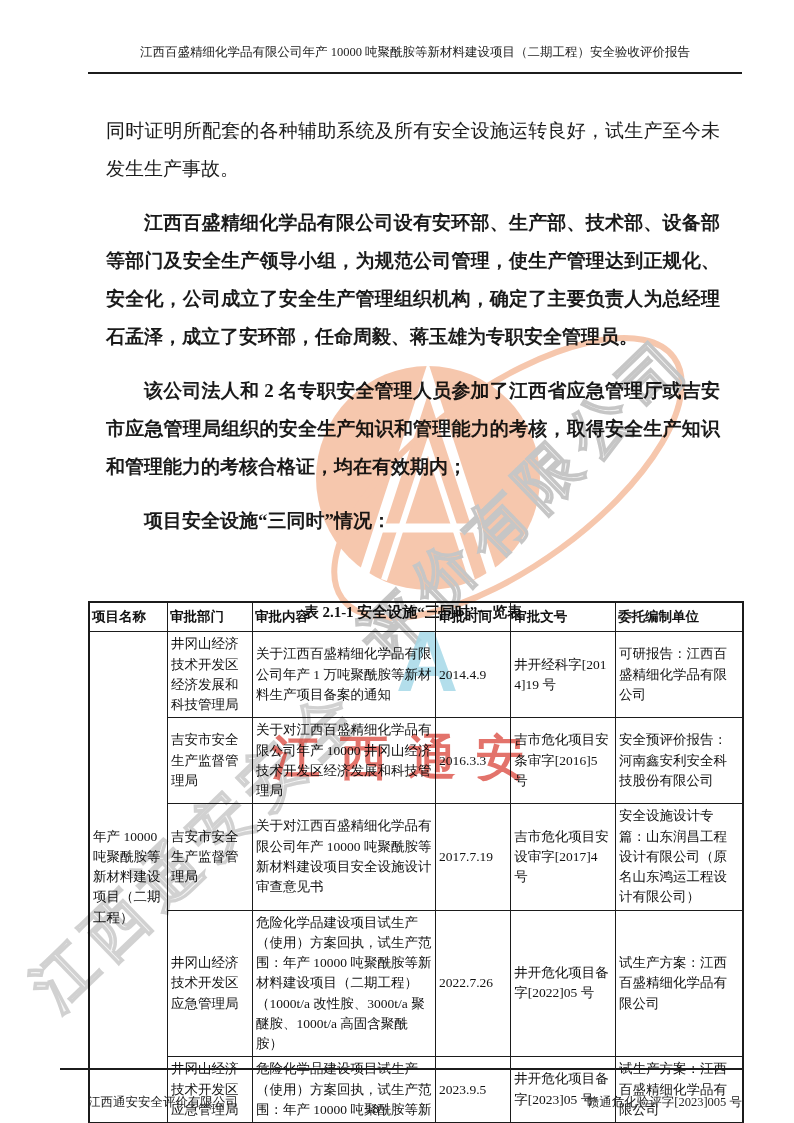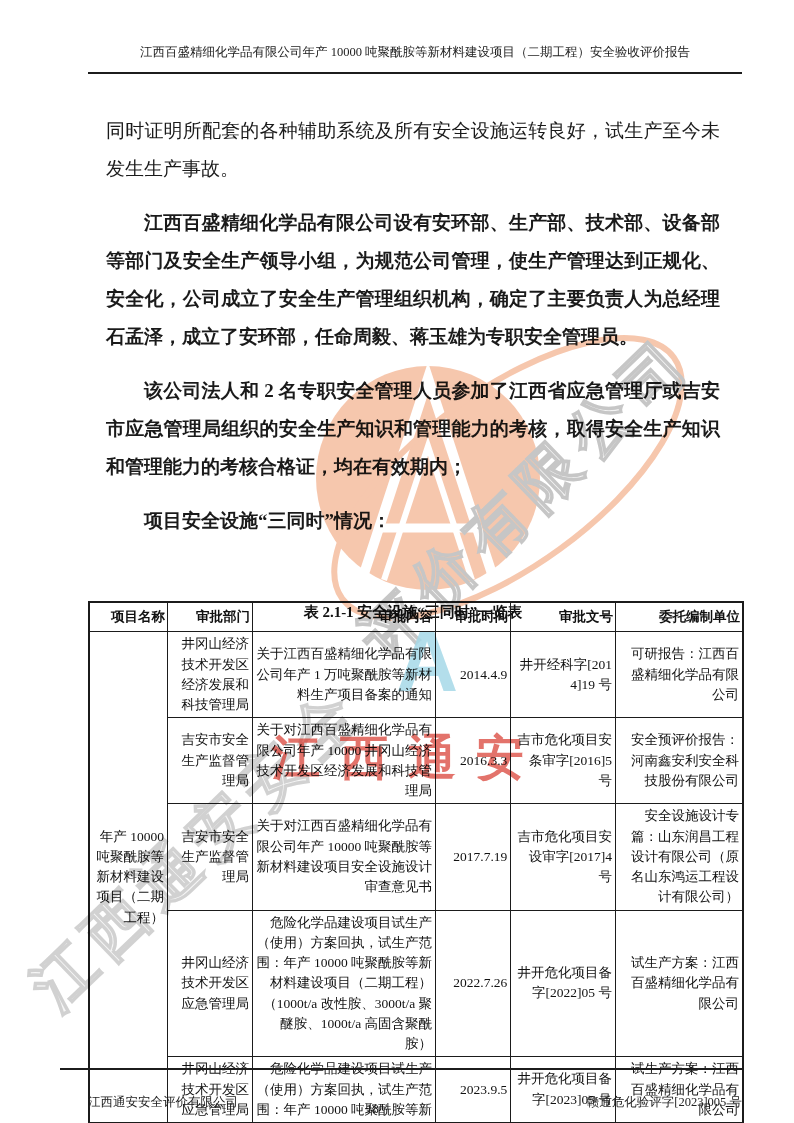--- a/index.html
+++ b/index.html
@@ -32,21 +32,21 @@
   }
 
   
   .tbl-wrap{position:absolute;left:88px;top:601px;width:656px;}
   table.approval{
     width:100%;border-collapse:collapse;table-layout:fixed;
     font-size:13.5px;line-height:1.5;color:#111;
     border:2px solid #1b1b1b;
   }
   table.approval th,table.approval td{
-    border:1px solid #1b1b1b;text-align:right;vertical-align:middle;
+    border:1px solid #1b1b1b;text-align:left;vertical-align:middle;
     padding:2px 3px;word-break:break-all;
   }
   table.approval th{font-weight:bold;padding:4px 2px;}
   col.c-name{width:12%;}col.c-dept{width:13%;}col.c-content{width:28%;}
   col.c-date{width:11.5%;}col.c-doc{width:16%;}col.c-unit{width:19.5%;}
 
   
   .doc-footer{
     position:absolute;left:60px;right:52px;top:1068px;
     border-top:2px solid #1c1c1c;padding-top:24px;

